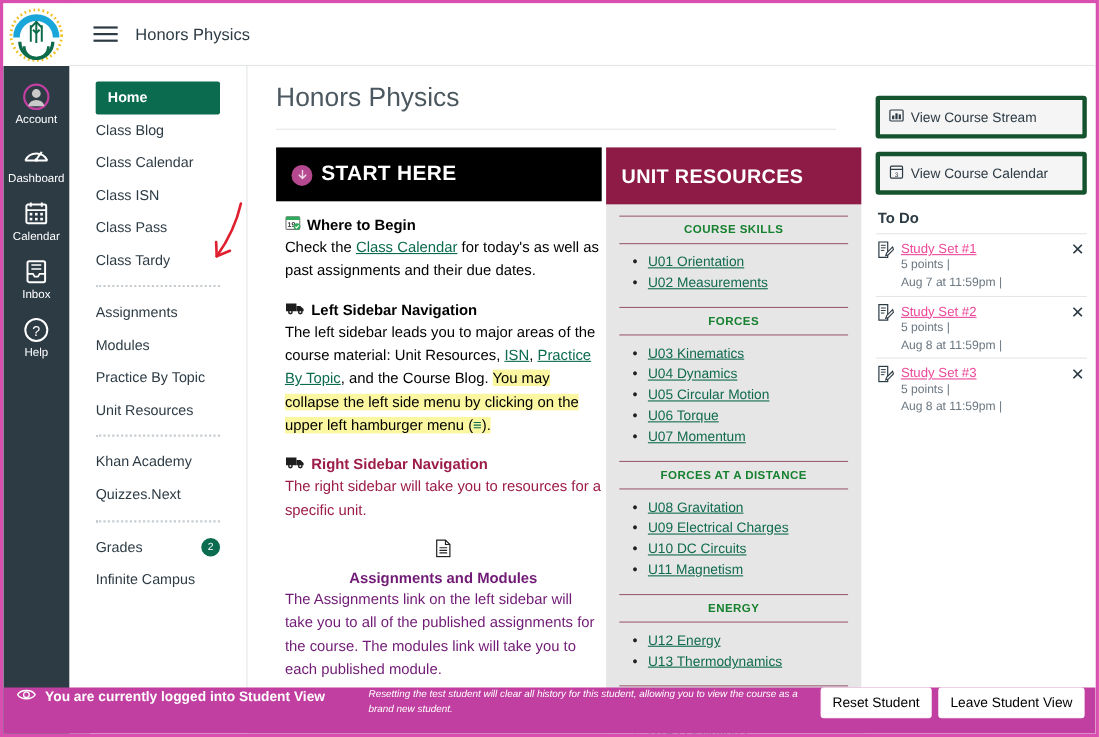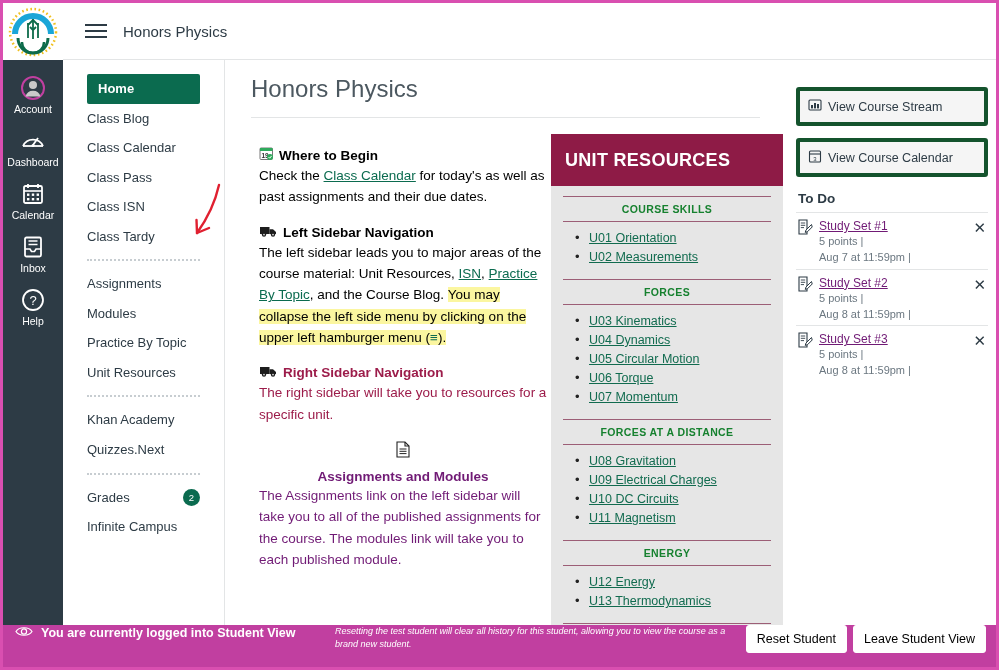--- a/index.html
+++ b/index.html
@@ -232,21 +232,21 @@
   .todo-item {
     display: flex;
     gap: 6px;
     padding: 6px 0 4px 2px;
     border-top: 1px solid #e3e5e6;
     position: relative;
   }
   .todo-item:first-of-type { border-top: 1px solid #e3e5e6; }
   .todo-text { flex: 1; }
   .todo-link {
-    font-size: 12px; color: #701a75;
+    font-size: 12px; color: #ec4899;
     text-decoration: underline; display: block;
     cursor: pointer;
   }
   .todo-meta {
     font-size: 11px; color: #6b7780; line-height: 1.35;
     margin-top: 1px;
   }
   .todo-x {
     color: #2d3b45; font-size: 15px;
     cursor: pointer;
@@ -392,22 +392,22 @@
         <span></span>
         <span></span>
     </div>
     <div id="topbar-title">Honors Physics</div>
   </header>
 
   <nav id="course-nav">
     <a class="cnav-link active">Home</a>
     <a class="cnav-link">Class Blog</a>
     <a class="cnav-link">Class Calendar</a>
+    <a class="cnav-link">Class ISN</a>
     <a class="cnav-link">Class Pass</a>
-    <a class="cnav-link">Class ISN</a>
     <a class="cnav-link">Class Tardy</a>
 
     <div class="cnav-sep"></div>
 
     <a class="cnav-link">Assignments</a>
     <a class="cnav-link">Modules</a>
     <a class="cnav-link">Practice By Topic</a>
     <a class="cnav-link">Unit Resources</a>
 
     <div class="cnav-sep"></div>
@@ -428,20 +428,28 @@
     <path d="M34 2 C30 20, 22 36, 12 50" stroke="#e02030" stroke-width="2.4" fill="none" stroke-linecap="round"></path>
     <path d="M12 50 L11.5 37 M12 50 L24 45" stroke="#e02030" stroke-width="2.4" fill="none" stroke-linecap="round"></path>
   </svg>
 
   <main id="main">
     <h1 id="page-title">Honors Physics</h1>
 
     <div id="panels">
 
       <section id="start-panel">
+        <div class="panel-head-dark">
+          <span class="dl-circle">
+            <svg width="12" height="12" viewBox="0 0 12 12">
+              <path d="M6 2 L6 9 M3 6.2 L6 9.2 L9 6.2" stroke="#f0d6e8" stroke-width="1.3" fill="none" stroke-linecap="round" stroke-linejoin="round"></path>
+            </svg>
+          </span>
+          <span>START HERE</span>
+        </div>
 
         <div class="panel-body">
 
           <div class="sec-block">
             <div class="sec-title c-black">
               <span>
                 <svg width="15" height="15" viewBox="0 0 15 15">
                   <rect x="1" y="2" width="12.5" height="11.5" rx="1" fill="#fff" stroke="#777" stroke-width="1"></rect>
                   <rect x="1" y="2" width="12.5" height="3" fill="#2faa5c"></rect>
                   <text x="6" y="11.6" font-size="6.4" fill="#333" text-anchor="middle" font-family="Liberation Sans, sans-serif">19</text>

